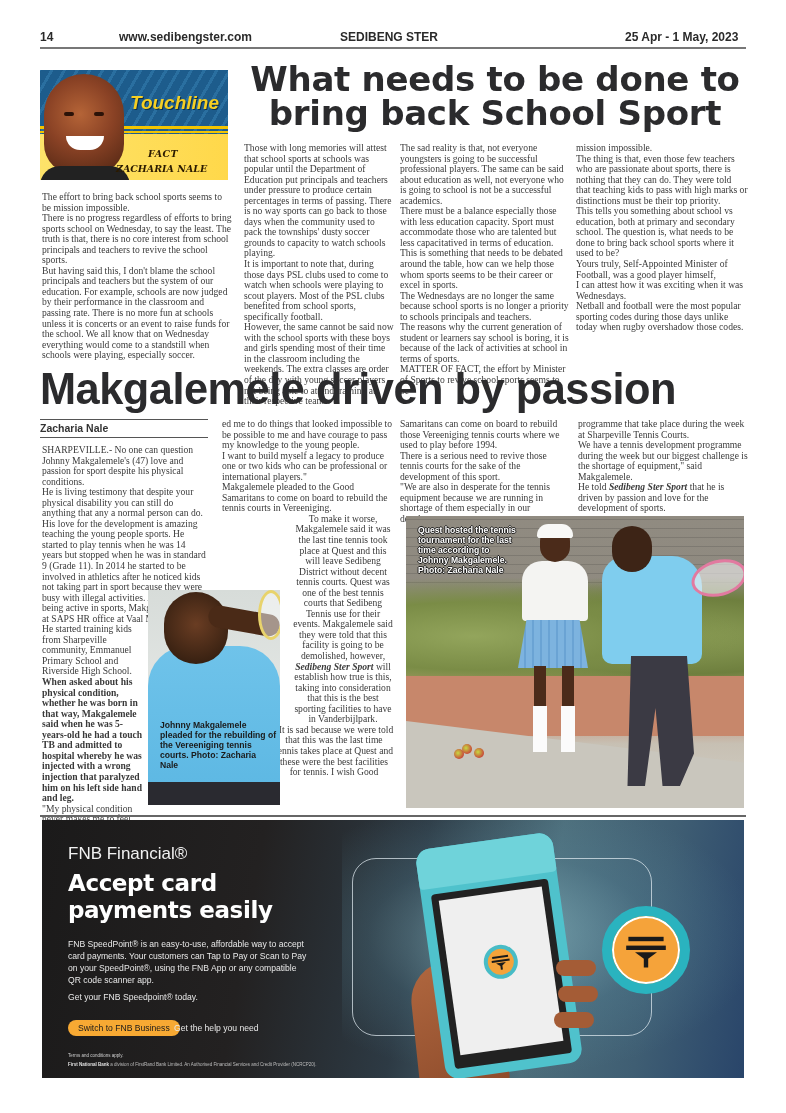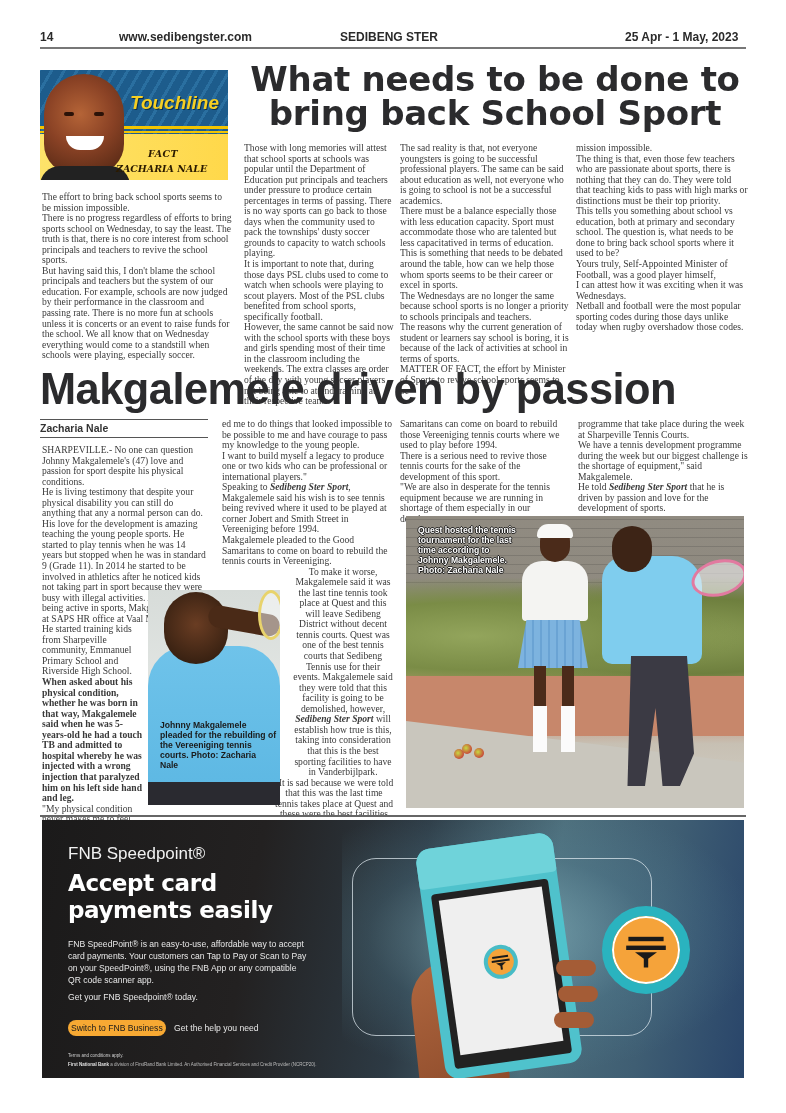--- a/index.html
+++ b/index.html
@@ -90,21 +90,21 @@
 
   .ad { left: 42px; top: 820px; width: 702px; height: 258px; overflow: hidden;
     background: linear-gradient(100deg, #1b1a1a 0%, #232121 30%, #2d3a44 52%, #4d6e7b 70%, #3f5e73 85%, #29456a 100%); }
   .ad .glow { position: absolute; left: 300px; top: 0; width: 420px; height: 258px;
     background: radial-gradient(ellipse at 40% 45%, rgba(150,200,210,0.55) 0%, rgba(90,140,160,0.25) 40%, transparent 70%); }
   .ad .frame { position: absolute; left: 310px; top: 38px; width: 300px; height: 178px; border: 1px solid rgba(230,240,245,0.7); border-radius: 24px; }
   .ad .brand { position: absolute; left: 26px; top: 24px; font-family: "Liberation Sans", sans-serif; font-size: 17px; color: #f1f1f1; }
   .ad .h { position: absolute; left: 26px; top: 50px; width: 260px; font-family: "DejaVu Sans", sans-serif; font-weight: bold; font-size: 23px; line-height: 27px; color: #ffffff; letter-spacing: -0.4px; }
   .ad .body { position: absolute; left: 26px; top: 118px; width: 240px; font-family: "Liberation Sans", sans-serif; font-size: 8.6px; line-height: 12px; color: #e8e8e8; }
   .ad .today { position: absolute; left: 26px; top: 172px; font-family: "Liberation Sans", sans-serif; font-size: 8.6px; color: #e8e8e8; }
-  .ad .cta { position: absolute; left: 26px; top: 200px; height: 16px; padding: 0 3px; border-radius: 9px; background: #f7a933; font-family: "Liberation Sans", sans-serif; font-size: 8.6px; line-height: 16px; color: #1a1a1a; }
+  .ad .cta { position: absolute; left: 26px; top: 200px; height: 16px; padding: 0 10px; border-radius: 9px; background: #f7a933; font-family: "Liberation Sans", sans-serif; font-size: 8.6px; line-height: 16px; color: #1a1a1a; }
   .ad .help { position: absolute; left: 132px; top: 200px; font-family: "Liberation Sans", sans-serif; font-size: 8.6px; line-height: 16px; color: #e8e8e8; }
   .ad .tc { position: absolute; left: 26px; top: 233px; font-family: "Liberation Sans", sans-serif; font-size: 4.5px; color: #cfcfcf; }
   .ad .legal { position: absolute; left: 26px; top: 242px; font-family: "Liberation Sans", sans-serif; font-size: 4.5px; color: #bdbdbd; white-space: nowrap; }
   .ad .legal b { color: #e0e0e0; }
 
   .ad .device { position: absolute; left: 388px; top: 20px; width: 138px; height: 232px; border-radius: 14px; background: #4fc2cc; transform: rotate(-8deg); }
   .ad .device .top { position: absolute; left: 0; top: 0; width: 138px; height: 40px; border-radius: 14px 14px 4px 4px; background: #6fd3da; }
   .ad .device .screen { position: absolute; left: 10px; top: 46px; width: 118px; height: 176px; background: #222; border-radius: 4px; }
   .ad .device .screen .inner { position: absolute; left: 7px; top: 7px; width: 104px; height: 156px; background: #efefef; }
   .ad .logo-sm { position: absolute; left: 36px; top: 52px; width: 34px; height: 34px; border-radius: 17px; background: #f5a33a; border: 4px solid #48bcc6; }
@@ -176,21 +176,20 @@
   <p>SHARPEVILLE.- No one can question Johnny Makgalemele's (47) love and passion for sport despite his physical conditions.</p>
   <p style="width:166px;">He is living testimony that despite your physical disability you can still do anything that any a normal person can do. His love for the development is amazing teaching the young people sports. He started to play tennis when he was 14 years but stopped when he was in standard 9 (Grade 11). In 2014 he started to be involved in athletics after he noticed kids not taking part in sport because they were busy with illegal activities. Apart from being active in sports, Makgalemele work at SAPS HR office at Vaal Marina.</p>
   <p style="width:104px;">He started training kids from Sharpeville community, Emmanuel Primary School and Riverside High School.</p>
   <p style="width:104px;font-weight:bold;">When asked about his physical condition, whether he was born in that way, Makgalemele said when he was 5-years-old he had a touch TB and admitted to hospital whereby he was injected with a wrong injection that paralyzed him on his left side hand and leg.</p>
   <p style="width:104px;">"My physical condition never makes me to feel discouraged but motivat-</p>
 </div>
 
 <div class="abs col d2">
   <p>ed me to do things that looked impossible to be possible to me and have courage to pass my knowledge to the young people.</p>
   <p>I want to build myself  a legacy to produce one or two kids who can be professional or international players."</p>
-  <p><span>Speaking to <b style="font-style: italic;">Sedibeng Ster Sport</b>, Makgalemele said his wish is to see tennis being revived where it used to be played at corner Jobert and Smith Street in Vereeniging before 1994.</span></p>
   <p>Makgalemele pleaded to the Good Samaritans to come on board to rebuild the tennis courts in Vereeniging.</p>
   <p style="margin-left:70px; text-align:center; width:102px;"><span>To make it worse, Makgalemele said it was the last tine tennis took place at Quest and this will leave Sedibeng District without decent tennis courts. Quest was one of the best tennis courts that Sedibeng Tennis use for their events. Makgalemele said they were told that this facility is going to be demolished, however, <b style="font-style: italic;">Sedibeng Ster Sport</b> will establish how true is this, taking into consideration that this is the best sporting facilities to have in Vanderbijlpark.</span></p>
   <p style="margin-left:52px; width:120px; text-align:center;">"It is sad because we were told that this was the last time tennis takes place at Quest and these were the best facilities for tennis. I wish Good</p>
 </div>
 
 <div class="abs col d3">
   <p>Samaritans can come on board to rebuild those Vereeniging tennis courts where we used to play before 1994.</p>
   <p>There is a serious need to revive those tennis courts for the sake of the development of this sport.</p>
   <p>"We are also in desperate for the tennis equipment because we are running in shortage of them especially in our development</p>
 </div>
@@ -230,21 +229,21 @@
   <div class="ball" style="left:48px; top:233px;"></div>
   <div class="ball" style="left:56px; top:228px;"></div>
   <div class="ball" style="left:68px; top:232px;"></div>
   <div class="caption">Quest hosted the tennis tournament for the last time according to Johnny Makgalemele. Photo: Zacharia Nale</div>
 </div>
 
 <div class="abs ad-rule"></div>
 <div class="abs ad">
   <div class="glow"></div>
   <div class="frame"></div>
-  <div class="brand">FNB Speedpoint®</div>
+  <div class="brand">FNB Financial®</div>
   <div class="h">Accept card payments easily</div>
   <div class="body">FNB SpeedPoint® is an easy-to-use, affordable way to accept card payments. Your customers can Tap to Pay or Scan to Pay on your SpeedPoint®, using the FNB App or any compatible QR code scanner app.</div>
   <div class="today">Get your FNB Speedpoint® today.</div>
   <div class="cta">Switch to FNB Business</div>
   <div class="help">Get the help you need</div>
   <div class="tc">Terms and conditions apply.</div>
   <div class="legal"><b>First National Bank</b> <span>a division of FirstRand Bank Limited. An Authorised Financial Services and Credit Provider (NCRCP20).</span></div>
 
   <div class="hand"></div>
   <div class="device">

